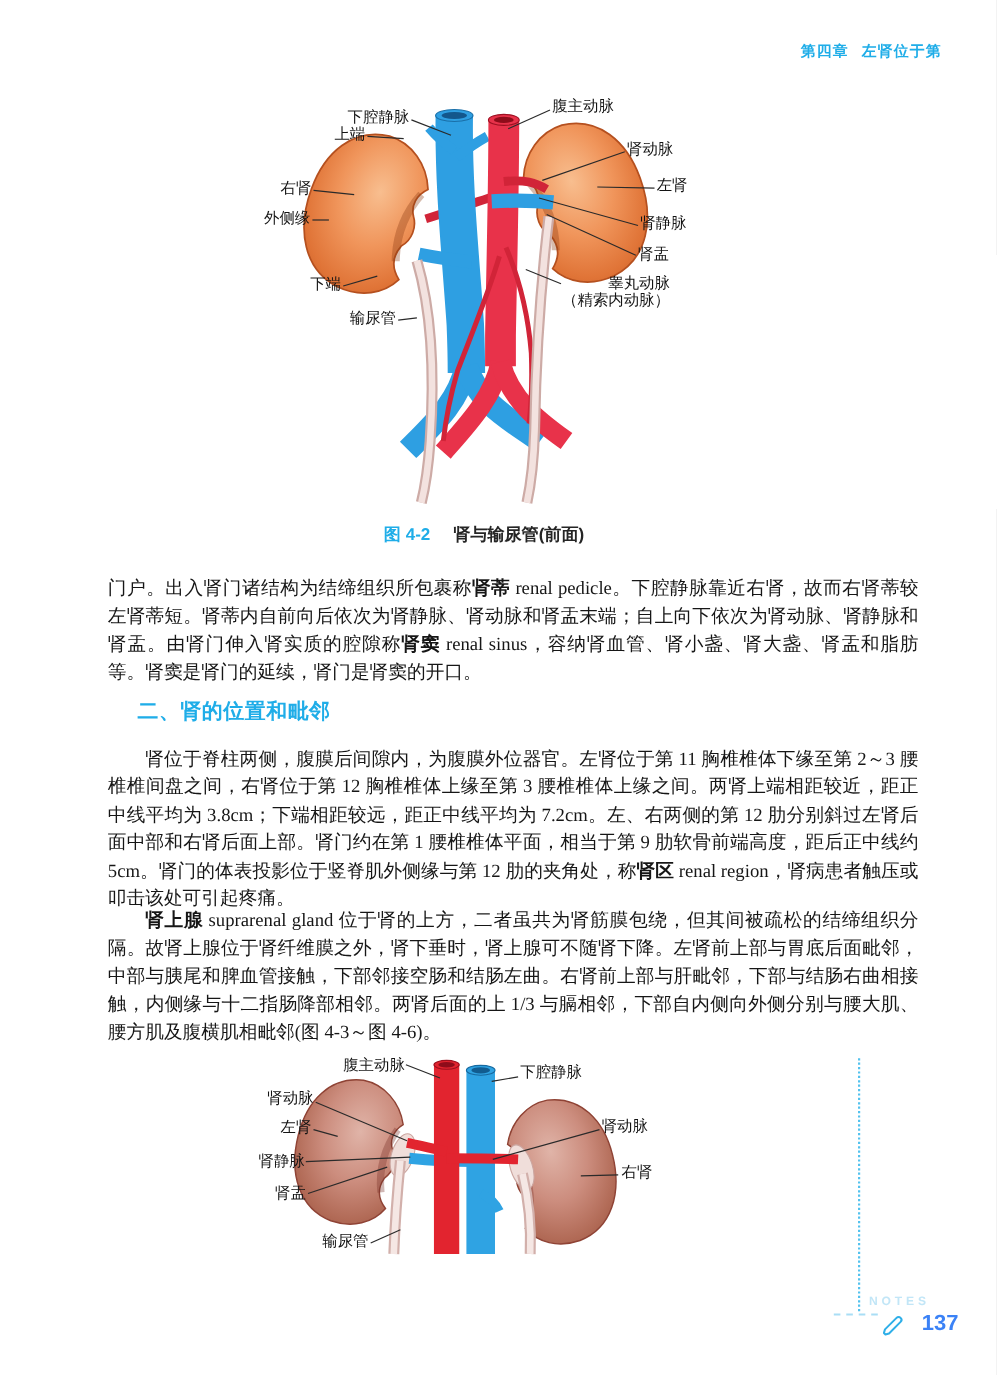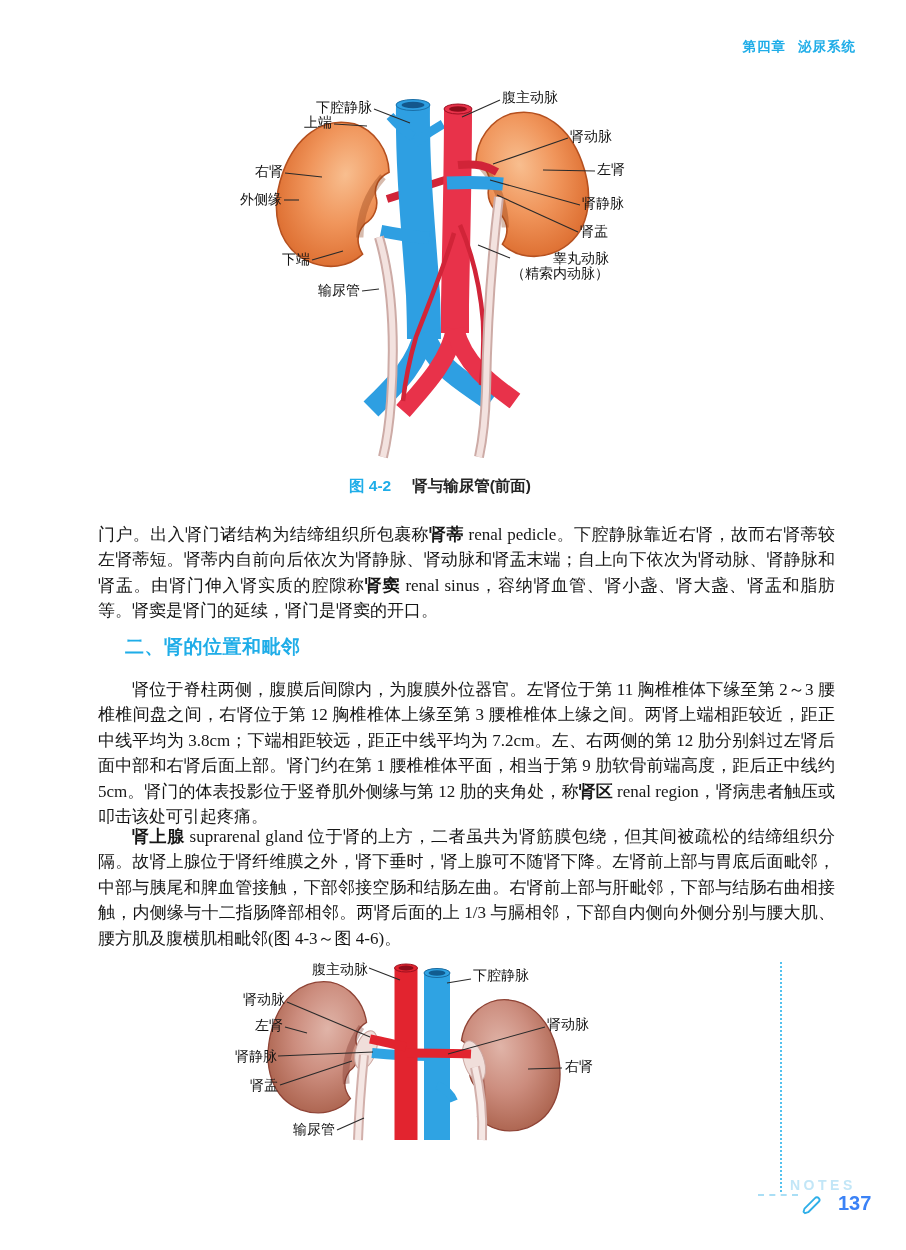--- a/index.html
+++ b/index.html
@@ -44,34 +44,34 @@
     position:absolute; left:125px; top:634px; margin:0;
     font-family:"Liberation Sans", sans-serif; font-weight:bold;
     font-size:19px; color:var(--accent); letter-spacing:0.5px;
   }
 
   .notes-vline { position:absolute; left:780px; top:962px; height:230px; width:0;
     border-left:2px dotted #53c2ee; }
   .notes-hline { position:absolute; left:758px; top:1194px; width:40px; height:0;
     border-top:2px dashed #a9def5; }
   .notes-label { position:absolute; left:790px; top:1177px;
-    font-family:"Liberation Sans", sans-serif; font-size:14px; font-weight:bold;
+    font-family:"Liberation Sans", sans-serif; font-size:11px; font-weight:bold;
     letter-spacing:3.5px; color:#c2e6f7; }
   .pencil { position:absolute; left:799px; top:1191px; }
   .page-number { position:absolute; left:838px; top:1192px;
     font-family:"Liberation Sans", sans-serif; font-weight:bold;
     font-size:20px; color:#3b82f6; }
 </style>
 </head>
 <body>
 
 <div class="page">
 
   <div class="header">
-    <span class="chapter">第四章</span><span>泌尿系统</span>
+    <span class="chapter">第四章</span><span>左肾位于第</span>
   </div>
 
   <div class="figure" id="fig0" style="left:240px; top:85px; width:416px; height:390px;">
     <svg class="art" width="416" height="390" viewBox="0 0 416 390">
       <defs>
         <radialGradient id="kOrange" cx="42%" cy="35%" r="78%">
           <stop offset="0%" stop-color="#F8BE8F"></stop>
           <stop offset="45%" stop-color="#F0955B"></stop>
           <stop offset="80%" stop-color="#E07437"></stop>
           <stop offset="100%" stop-color="#C85F28"></stop>

